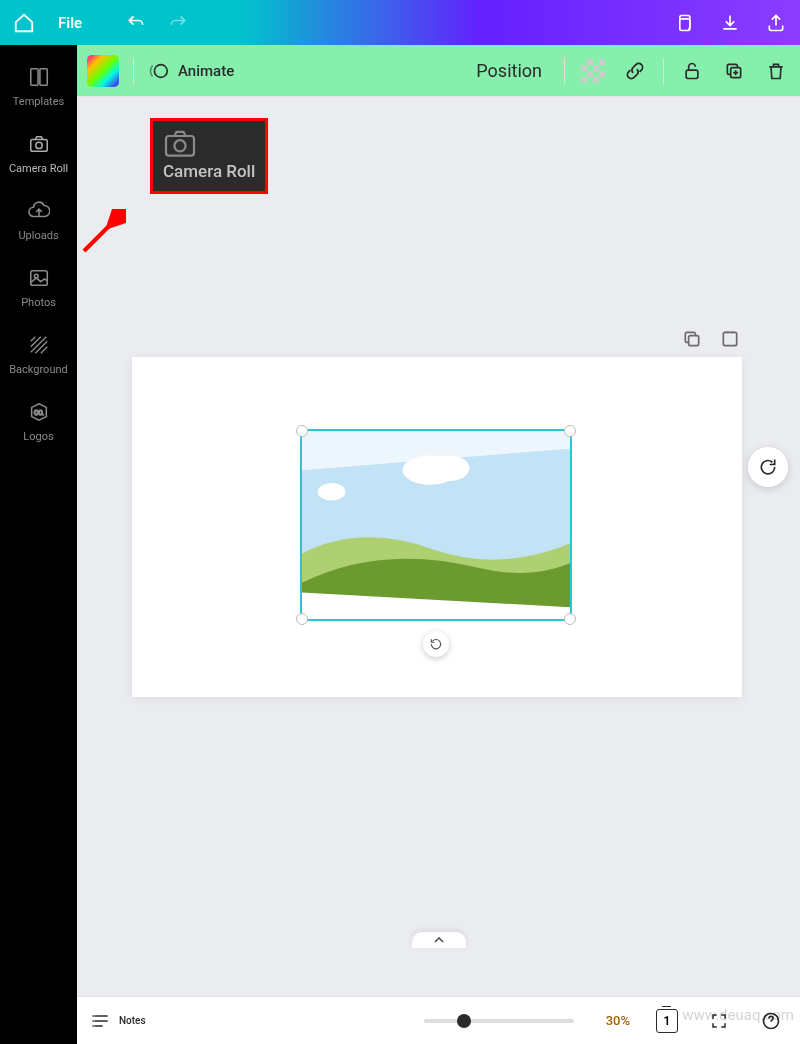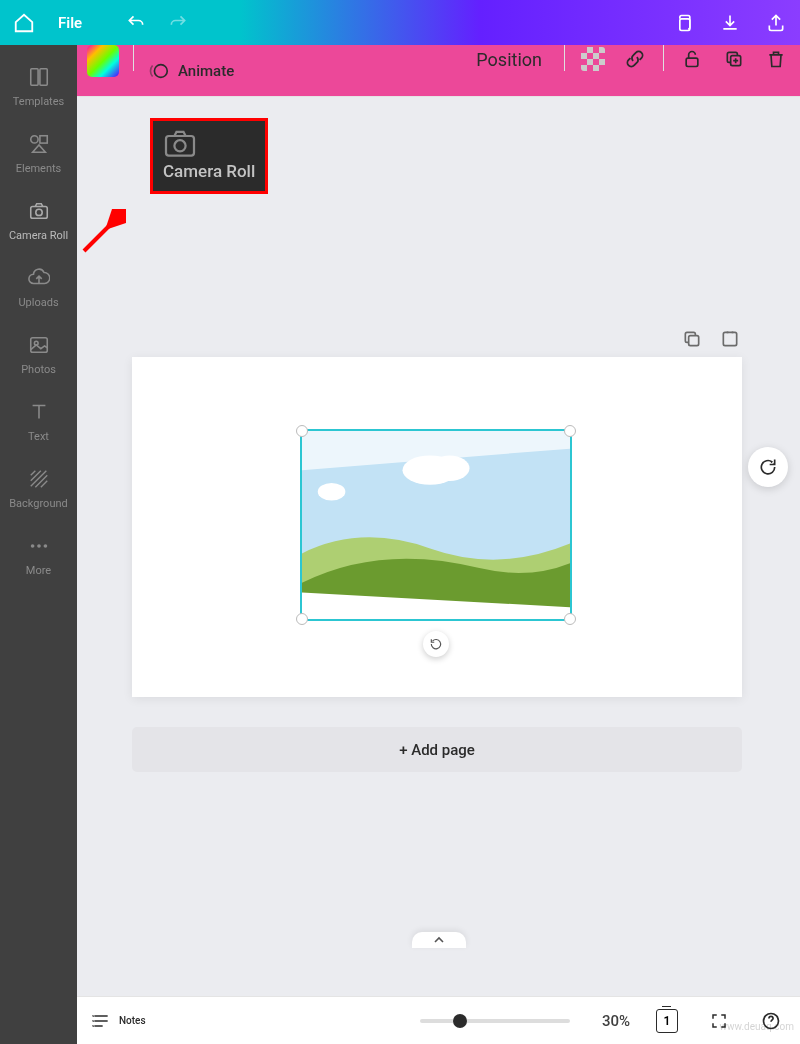--- a/index.html
+++ b/index.html
@@ -3,27 +3,27 @@
 <meta charset="utf-8">
 <style>
 *{box-sizing:border-box;margin:0;padding:0;font-family:-apple-system,BlinkMacSystemFont,"Segoe UI",Roboto,sans-serif;}
 body{width:800px;height:1044px;background:#fff;overflow:hidden;position:relative;}
 .topbar{height:45px;background:linear-gradient(90deg,#00c4cc 0%,#00c4cc 30%,#6420ff 60%,#8b3dff 100%);display:flex;align-items:center;color:#fff;padding:8px 8px;}
 .topbar .home{width:32px;height:32px;display:flex;align-items:center;justify-content:center;}
 .topbar .file{padding:4px 14px;margin-left:4px;font-size:15px;font-weight:600;}
 .topbar .undo-redo{display:flex;gap:22px;margin-left:30px;}
 .topbar .spacer{flex:1;}
 .topbar .right-btn{width:32px;height:32px;display:flex;align-items:center;justify-content:center;margin-left:14px;}
-.left-rail{position:absolute;top:45px;left:0;width:77px;height:calc(100% - 45px);background:#404040;display:flex;flex-direction:column;align-items:center;padding-top:12px;gap:8px;}
+.left-rail{position:absolute;top:45px;left:0;width:77px;height:calc(100% - 45px);background:#000000;display:flex;flex-direction:column;align-items:center;padding-top:12px;gap:8px;}
 .rail-item{width:100%;display:flex;flex-direction:column;align-items:center;justify-content:center;padding:8px 2px;color:#8a8a8a;font-size:11px;gap:6px;cursor:pointer;}
 .rail-item .ri-icon{width:24px;height:24px;display:flex;align-items:center;justify-content:center;}
 .rail-item .ri-label{text-align:center;white-space:nowrap;max-width:74px;overflow:hidden;text-overflow:ellipsis;}
 .rail-item.highlighted{color:#bbbbbb;}
 .canvas-area{position:absolute;top:45px;left:77px;right:0;bottom:0;background:#ebecf0;display:flex;flex-direction:column;}
-.context-bar{height:52px;background:#ec4899;border-bottom:1px solid #e4e4e4;display:flex;padding:0 10px;gap:14px;}
+.context-bar{height:52px;background:#86efac;border-bottom:1px solid #e4e4e4;display:flex;align-items:center;padding:0 10px;gap:14px;}
 .color-swatch{width:32px;height:32px;border-radius:5px;background:linear-gradient(135deg,#ff00b3 0%,#ffbe00 25%,#6aff00 50%,#00ffe0 70%,#5b00ff 100%);}
 .divider{width:1px;height:26px;background:#e0e0e0;}
 .animate-item{display:flex;align-items:center;gap:8px;font-size:15px;color:#2b2b2b;font-weight:500;}
 .cb-spacer{flex:1;}
 .cb-btn{padding:4px 8px;font-size:18px;color:#2b2b2b;font-weight:400;}
 .cb-iconbtn{width:28px;height:28px;display:flex;align-items:center;justify-content:center;}
 .transparency{width:24px;height:24px;background-image:linear-gradient(45deg,#ccc 25%,transparent 25%),linear-gradient(-45deg,#ccc 25%,transparent 25%),linear-gradient(45deg,transparent 75%,#ccc 75%),linear-gradient(-45deg,transparent 75%,#ccc 75%);background-size:12px 12px;background-position:0 0,0 6px,6px -6px,-6px 0;border-radius:3px;}
 .workspace{flex:1;position:relative;overflow:hidden;}
 .callout{position:absolute;top:21px;left:73px;border:3px solid #ff0000;background:#2b2b2b;padding:8px 10px 10px 10px;text-align:center;}
 .callout .c-icon{color:#8a8a8a;margin-bottom:4px;}
@@ -36,26 +36,26 @@
 .handle{position:absolute;width:12px;height:12px;background:#fff;border:1px solid #bbb;border-radius:50%;}
 .h-tl{top:-6px;left:-6px;}.h-tr{top:-6px;right:-6px;}.h-bl{bottom:-6px;left:-6px;}.h-br{bottom:-6px;right:-6px;}
 .rotate-handle{position:absolute;left:50%;bottom:-38px;transform:translateX(-50%);width:26px;height:26px;border-radius:50%;background:#fff;box-shadow:0 2px 6px rgba(0,0,0,0.2);display:flex;align-items:center;justify-content:center;}
 .add-page{position:absolute;top:630px;left:55px;width:610px;height:45px;background:#e4e4e8;border-radius:5px;display:flex;align-items:center;justify-content:center;font-size:15px;font-weight:500;color:#2b2b2b;}
 .fab{position:absolute;top:350px;right:12px;width:40px;height:40px;border-radius:50%;background:#fff;box-shadow:0 2px 8px rgba(0,0,0,0.15);display:flex;align-items:center;justify-content:center;}
 .bottom-bar{height:48px;background:#fff;border-top:1px solid #e4e4e4;display:flex;align-items:center;padding:0 14px;gap:12px;margin-top:auto;}
 .bottom-bar .notes{display:flex;align-items:center;gap:8px;font-size:10px;color:#2b2b2b;font-weight:500;}
 .bb-spacer{flex:1;}
 .slider{width:150px;height:4px;background:#ddd;border-radius:2px;position:relative;}
 .slider .dot{position:absolute;left:22%;top:-5px;width:14px;height:14px;background:#2b2b2b;border-radius:50%;}
-.zoom-val{font-size:15px;color:#404040;font-weight:500;margin-left:20px;}
+.zoom-val{font-size:13px;color:#a16207;font-weight:500;margin-left:20px;}
 .bb-icon{width:30px;height:30px;display:flex;align-items:center;justify-content:center;margin-left:10px;}
 .page-count{width:22px;height:24px;border:1.5px solid #2b2b2b;border-radius:3px;display:flex;align-items:center;justify-content:center;font-size:12px;font-weight:600;position:relative;}
 .page-count::after{content:"";position:absolute;width:9px;height:0;border-top:1.5px solid #2b2b2b;top:-4px;left:5px;}
 .tab-chevron{position:absolute;bottom:48px;left:50%;transform:translateX(-50%);background:#fff;width:54px;height:16px;border-radius:10px 10px 0 0;box-shadow:0 -2px 6px rgba(0,0,0,0.08);display:flex;align-items:center;justify-content:center;}
-.watermark{position:absolute;bottom:12px;right:6px;font-size:10px;color:rgba(0,0,0,0.18);}
+.watermark{position:absolute;bottom:20px;right:6px;font-size:15px;color:rgba(0,0,0,0.18);}
 svg{display:block;}
 </style>
 </head>
 <body>
 
 <div class="topbar">
   <div class="home">
     <svg width="22" height="22" viewBox="0 0 24 24" fill="none" stroke="#fff" stroke-width="2">
         <path d="M3 11 L12 3 L21 11 V21 H3 Z"></path>
       </svg>
@@ -95,30 +95,20 @@
 <div class="left-rail">
   <div class="rail-item">
     <div class="ri-icon">
         <svg width="22" height="22" viewBox="0 0 24 24" fill="none" stroke="#8a8a8a" stroke-width="1.7">
           <rect x="3" y="3" width="8" height="18" rx="1"></rect>
           <rect x="13" y="3" width="8" height="18" rx="1"></rect>
         </svg>
       </div>
     <div class="ri-label">Templates</div>
   </div>
-  <div class="rail-item">
-    <div class="ri-icon">
-        <svg width="22" height="22" viewBox="0 0 24 24" fill="none" stroke="#8a8a8a" stroke-width="1.7">
-          <circle cx="7" cy="7" r="4"></circle>
-          <rect x="13" y="3" width="8" height="8"></rect>
-          <path d="M5 21 L12 13 L19 21 Z"></path>
-        </svg>
-      </div>
-    <div class="ri-label">Elements</div>
-  </div>
   <div class="rail-item highlighted">
     <div class="ri-icon">
         <svg width="22" height="22" viewBox="0 0 24 24" fill="none" stroke="#aaaaaa" stroke-width="1.7">
           <rect x="3" y="7" width="18" height="13" rx="2"></rect>
           <circle cx="12" cy="13.5" r="3.5"></circle>
           <path d="M8 7 L9.5 4 H14.5 L16 7"></path>
         </svg>
       </div>
     <div class="ri-label">Camera Roll</div>
   </div>
@@ -136,43 +126,34 @@
         <svg width="22" height="22" viewBox="0 0 24 24" fill="none" stroke="#8a8a8a" stroke-width="1.7">
           <rect x="3" y="4" width="18" height="16" rx="2"></rect>
           <circle cx="9" cy="10" r="2"></circle>
           <path d="M3 17 L9 12 L14 16 L18 13 L21 15"></path>
         </svg>
       </div>
     <div class="ri-label">Photos</div>
   </div>
   <div class="rail-item">
     <div class="ri-icon">
-        <svg width="22" height="22" viewBox="0 0 24 24" fill="none" stroke="#8a8a8a" stroke-width="1.7">
-          <path d="M5 5 H19 M12 5 V19"></path>
-        </svg>
-      </div>
-    <div class="ri-label">Text</div>
-  </div>
-  <div class="rail-item">
-    <div class="ri-icon">
         <svg width="22" height="22" viewBox="0 0 24 24" fill="none" stroke="#8a8a8a" stroke-width="1.5">
           <path d="M3 8 L8 3 M3 14 L14 3 M3 20 L20 3 M8 21 L21 8 M14 21 L21 14"></path>
         </svg>
       </div>
     <div class="ri-label">Background</div>
   </div>
   <div class="rail-item">
     <div class="ri-icon">
-        <svg width="22" height="10" viewBox="0 0 24 10">
-          <circle cx="5" cy="5" r="2" fill="#8a8a8a"></circle>
-          <circle cx="12" cy="5" r="2" fill="#8a8a8a"></circle>
-          <circle cx="19" cy="5" r="2" fill="#8a8a8a"></circle>
-        </svg>
-      </div>
-    <div class="ri-label">More</div>
+        <svg width="22" height="22" viewBox="0 0 24 24" fill="none" stroke="#8a8a8a" stroke-width="1.7">
+          <path d="M12 3 L20 7 V17 L12 21 L4 17 V7 Z"></path>
+          <text x="12" y="15" font-size="7" fill="#8a8a8a" text-anchor="middle" font-family="sans-serif">CO.</text>
+        </svg>
+      </div>
+    <div class="ri-label">Logos</div>
   </div>
 </div>
 
 <div class="canvas-area">
   <div class="context-bar">
     <div class="color-swatch"></div>
     <div class="divider"></div>
     <div class="animate-item">
       <svg width="22" height="22" viewBox="0 0 24 24" fill="none" stroke="#2b2b2b" stroke-width="1.8">
           <circle cx="14" cy="12" r="7"></circle>
@@ -268,21 +249,20 @@
         <div class="handle h-bl"></div>
         <div class="handle h-br"></div>
         <div class="rotate-handle">
             <svg width="14" height="14" viewBox="0 0 24 24" fill="none" stroke="#555" stroke-width="2">
               <path d="M4 12 a8 8 0 1 0 2 -5 M4 4 V9 H9"></path>
             </svg>
           </div>
       </div>
     </div>
 
-    <div class="add-page">+ Add page</div>
 
     <div class="fab">
         <svg width="20" height="20" viewBox="0 0 24 24" fill="none" stroke="#2b2b2b" stroke-width="2">
           <path d="M20 12 a8 8 0 1 1 -3 -6 M20 3 V9 H14"></path>
           <path d="M16 7 L17 5 M18 9 L20 8" stroke-width="1.5"></path>
         </svg>
       </div>
 
     <div class="tab-chevron">
         <svg width="12" height="8" viewBox="0 0 12 8" fill="none" stroke="#555" stroke-width="1.6">

